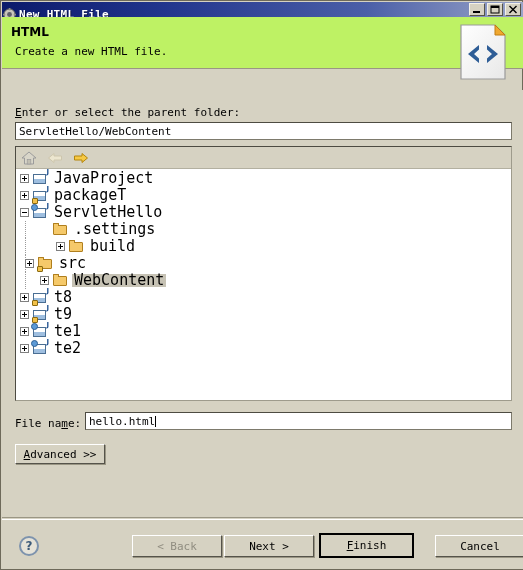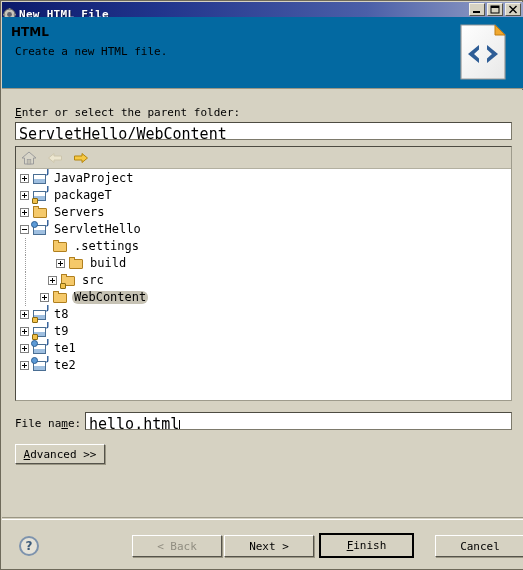--- a/index.html
+++ b/index.html
@@ -53,22 +53,22 @@
     border-right-color: #56544a; border-bottom-color: #56544a;
     box-sizing: border-box;
     display: flex; align-items: center; justify-content: center;
     font-family: "DejaVu Sans Mono", monospace;
     font-size: 9px; color: #000; line-height: 1;
   }
 
   
   .header {
     position: absolute; left: 1px; top: 16px;
-    width: 521px; height: 72px;
-    background: #0369a1;
+    width: 521px; height: 52px;
+    background: #bef264;
     border-bottom: 1px solid #9a9684;
     box-sizing: border-box;
   }
   .header-title {
     position: absolute; left: 9px; top: 8px;
     font-family: "DejaVu Sans", sans-serif;
     font-size: 12px; font-weight: bold; color: #000;
   }
   .header-desc {
     position: absolute; left: 13px; top: 28px;
@@ -97,21 +97,21 @@
 
   .lbl-parent { position: absolute; left: 13px; top: 16px; }
 
   .textfield {
     position: absolute;
     background: #ffffff;
     border: 1px solid #7d7a6c;
     border-top-color: #4d4b42; border-left-color: #4d4b42;
     box-sizing: border-box;
     font-family: "DejaVu Sans Mono", monospace;
-    font-size: 15px; color: #000;
+    font-size: 11px; color: #000;
     padding: 2px 3px;
     white-space: nowrap; overflow: hidden;
   }
   #parent-path { left: 13px; top: 32px; width: 497px; height: 18px; }
 
   
   .tree-panel {
     position: absolute; left: 13px; top: 56px;
     width: 497px; height: 255px;
     background: #ffffff;
@@ -164,27 +164,26 @@
     position: absolute; left: 0; top: 0; bottom: 0;
     border-left: 1px dotted #9a9a9a;
   }
 
   .ficon {
     width: 16px; height: 14px; position: relative;
     flex: 0 0 auto; margin-right: 4px;
   }
   .tlabel {
     font-family: "DejaVu Sans Mono", monospace;
-    font-size: 12px; color: #000;
+    font-size: 15px; color: #000;
     padding: 0 2px;
     line-height: 13px;
   }
   .tree-row.selected .tlabel {
     background: #c6c2b4;
-    border-radius: 6px;
   }
 
   
   .fold {
     position: absolute; left: 1px; top: 2px;
     width: 14px; height: 10px;
     background: #f5c96a;
     border: 1px solid #b07f1e;
     box-sizing: border-box;
     border-radius: 0 1px 1px 1px;
@@ -385,27 +384,20 @@
           <div class="tree-row" style="padding-left: 4px;">
             <span class="twisty plus"></span>
             <span class="ficon">
               <span class="proj"></span>
               <span class="badge-j">J</span>
               <span class="badge-lock"></span>
             </span>
             <span class="tlabel">packageT</span>
           </div>
           <div class="tree-row" style="padding-left: 4px;">
-            <span class="twisty plus"></span>
-            <span class="ficon">
-              <span class="fold"></span>
-            </span>
-            <span class="tlabel">Servers</span>
-          </div>
-          <div class="tree-row" style="padding-left: 4px;">
             <span class="twisty"></span>
             <span class="ficon">
               <span class="proj"></span>
               <span class="badge-j">J</span>
               <span class="badge-globe"></span>
             </span>
             <span class="tlabel">ServletHello</span>
           </div>
           <div class="tree-row" style="padding-left: 24px;">
             <span class="guide" style="left: 9px;"></span>
@@ -416,21 +408,21 @@
             <span class="tlabel">.settings</span>
           </div>
           <div class="tree-row" style="padding-left: 40px;">
             <span class="guide" style="left: 9px;"></span>
             <span class="twisty plus"></span>
             <span class="ficon">
               <span class="fold"></span>
             </span>
             <span class="tlabel">build</span>
           </div>
-          <div class="tree-row" style="padding-left: 32px;">
+          <div class="tree-row" style="padding-left: 9px;">
             <span class="guide" style="left: 9px;"></span>
             <span class="twisty plus"></span>
             <span class="ficon">
               <span class="fold"></span>
               <span class="badge-lock"></span>
             </span>
             <span class="tlabel">src</span>
           </div>
           <div class="tree-row selected" style="padding-left: 24px;">
             <span class="guide" style="left: 9px;"></span>

